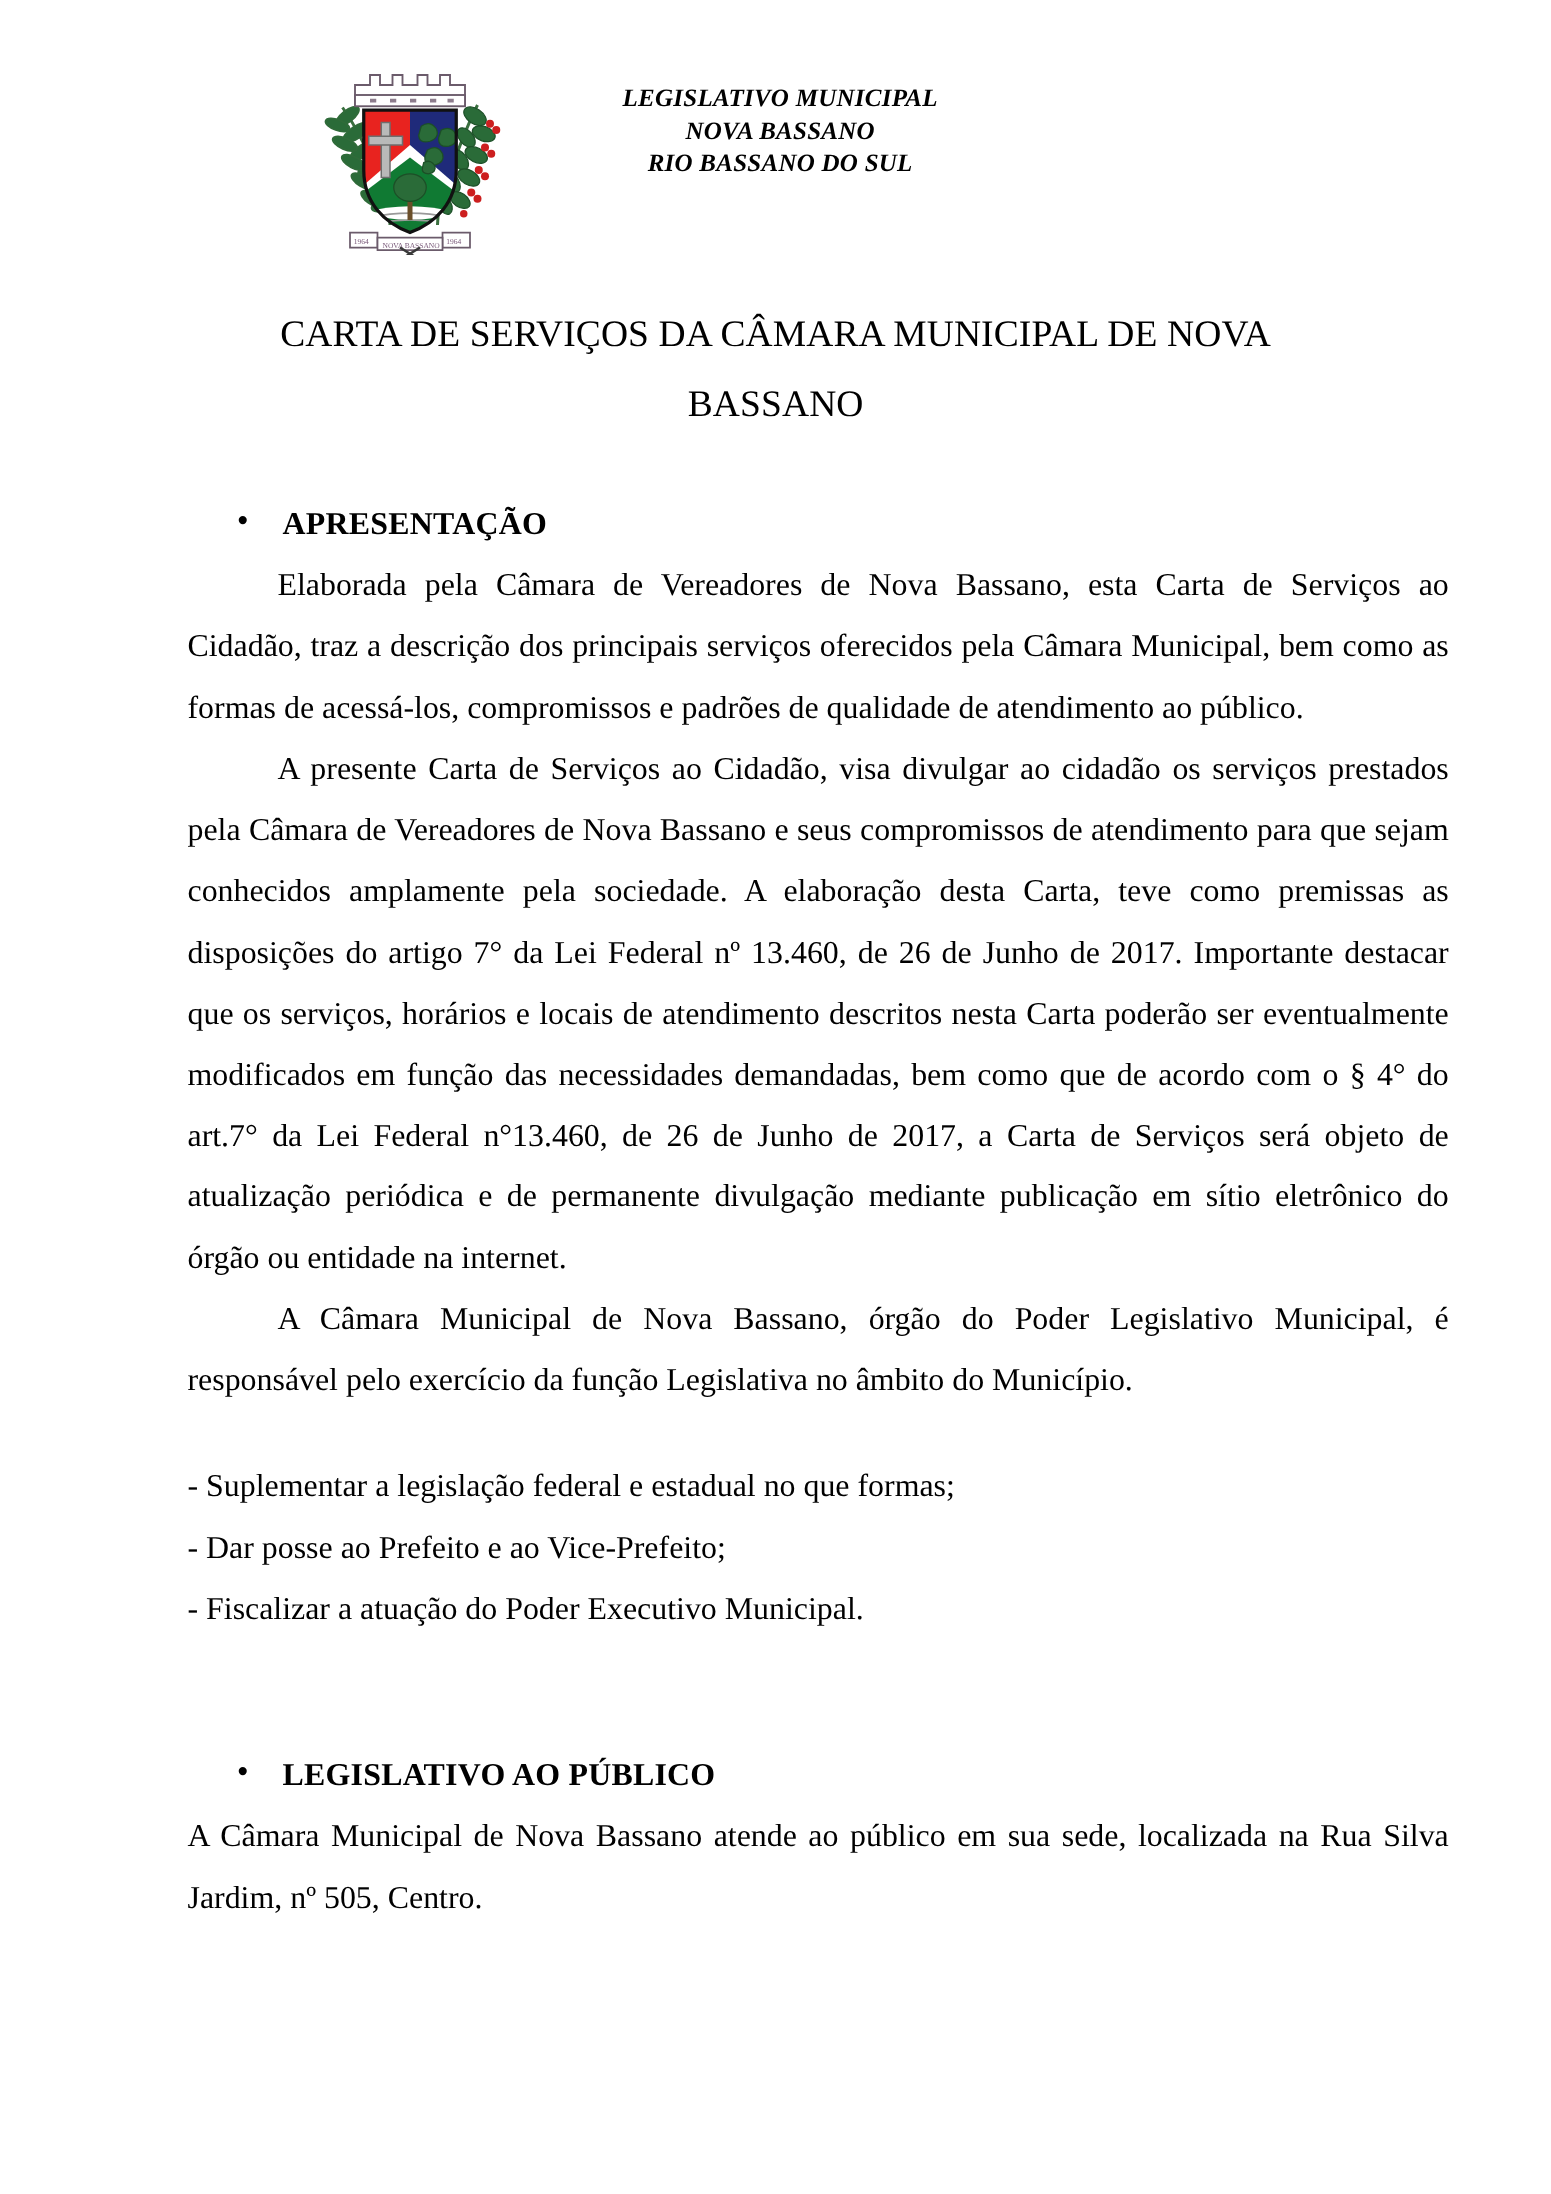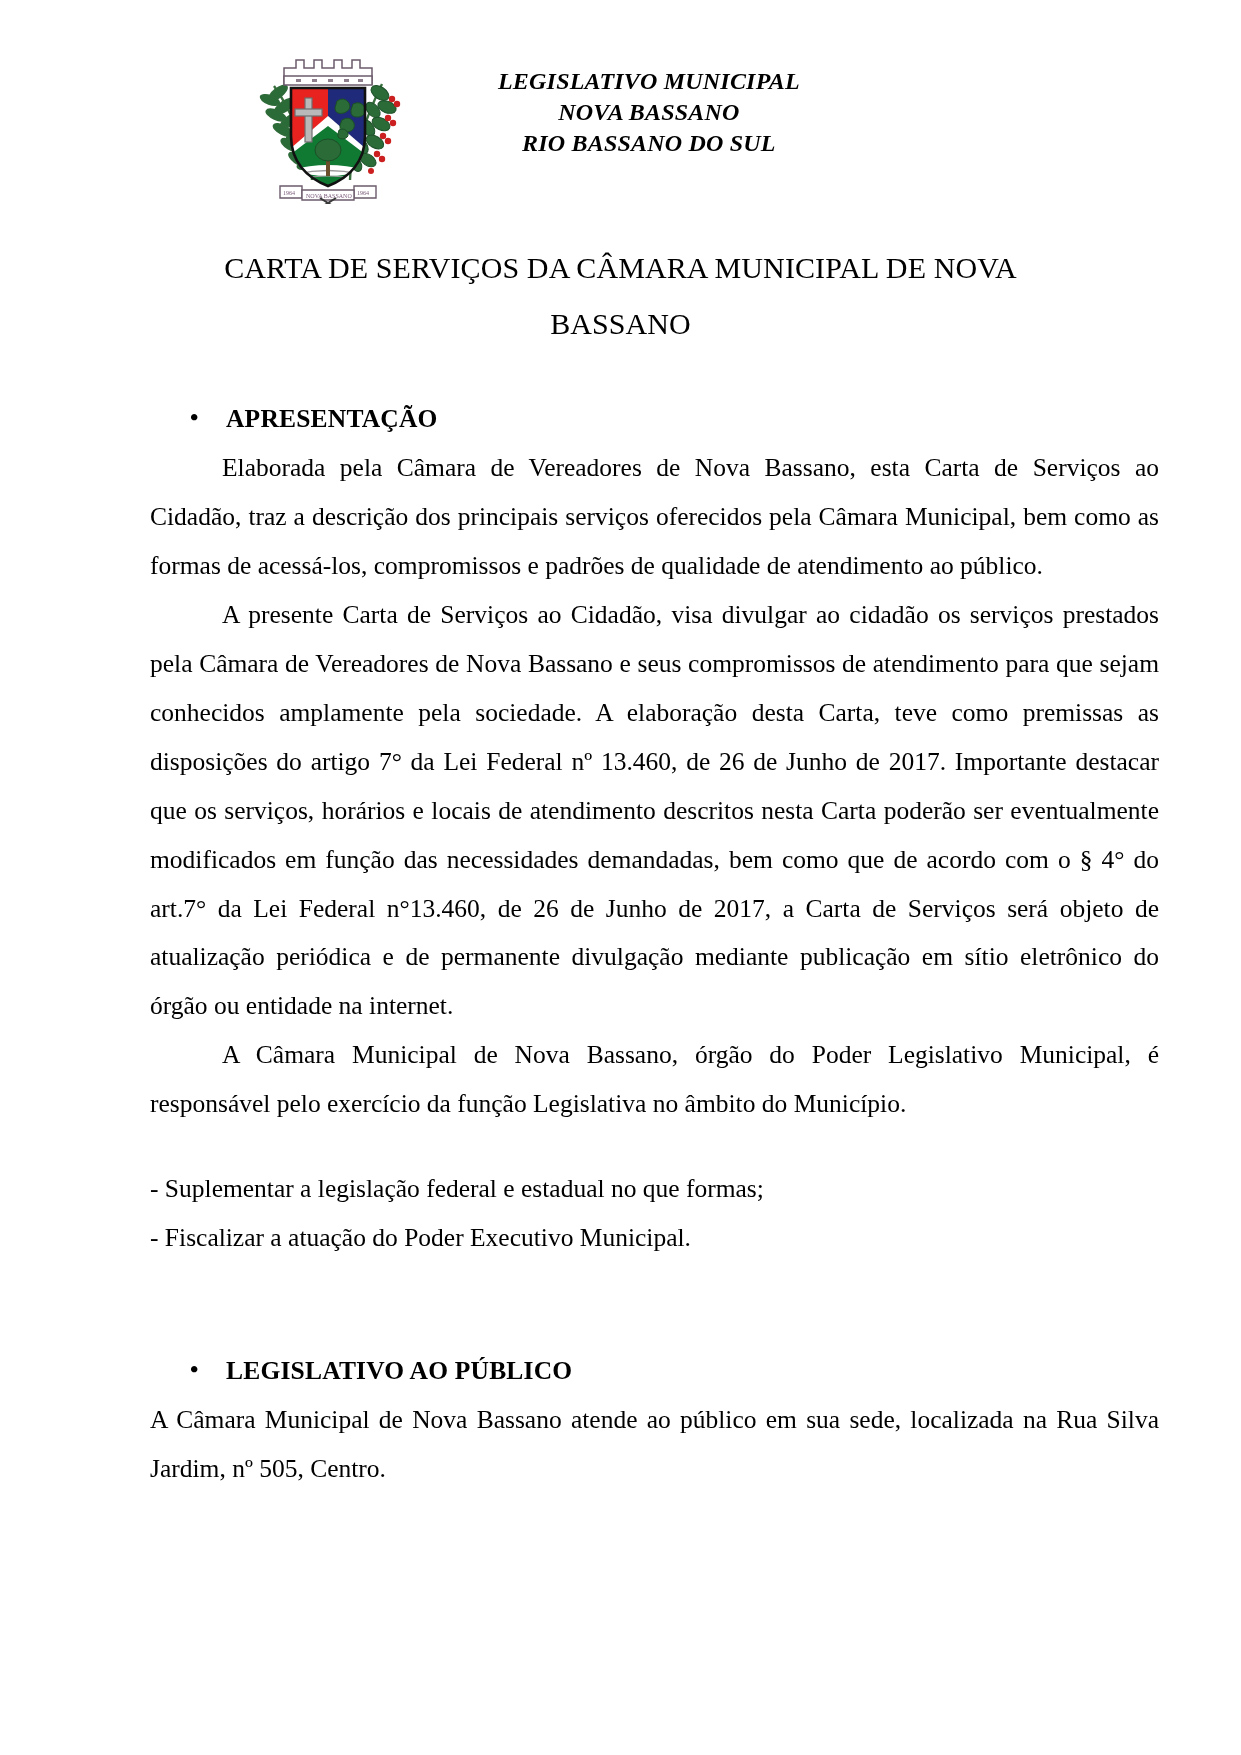--- a/index.html
+++ b/index.html
@@ -41,21 +41,21 @@
     height: 166px;
     position: relative;
   }
   .header-text {
     flex: 0 0 auto;
     margin-left: 70px;
     padding-top: 28px;
     text-align: center;
     font-weight: bold;
     font-style: italic;
-    font-size: 24px;
+    font-size: 20px;
     line-height: 1.30;
     letter-spacing: 0.2px;
     white-space: nowrap;
   }
 
   
   .doc-title {
     margin: 36px 150px 0 150px;
     text-align: center;
     font-weight: normal;
@@ -248,20 +248,21 @@
 
     <p class="body">Elaborada pela Câmara de Vereadores de Nova Bassano, esta Carta de Serviços ao Cidadão, traz a descrição dos principais serviços oferecidos pela Câmara Municipal, bem como as formas de acessá-los, compromissos e padrões de qualidade de atendimento ao público.</p>
     <p class="body">A presente Carta de Serviços ao Cidadão, visa divulgar ao cidadão os serviços prestados pela Câmara de Vereadores de Nova Bassano e seus compromissos de atendimento para que sejam conhecidos amplamente pela sociedade. A elaboração desta Carta, teve como premissas as disposições do artigo 7° da Lei Federal nº 13.460, de 26 de Junho de 2017. Importante destacar que os serviços, horários e locais de atendimento descritos nesta Carta poderão ser eventualmente modificados em função das necessidades demandadas, bem como que de acordo com o § 4° do art.7° da Lei Federal n°13.460, de 26 de Junho de 2017, a Carta de Serviços será objeto de atualização periódica e de permanente divulgação mediante publicação em sítio eletrônico do órgão ou entidade na internet.</p>
     <p class="body">A Câmara Municipal de Nova Bassano, órgão do Poder Legislativo Municipal, é responsável pelo exercício da função Legislativa no âmbito do Município.</p>
 
     <div class="spacer-sm"></div>
 
 
     <ul class="dash-list">
       <li>- Suplementar a legislação federal e estadual no que formas;</li>
+      <li>- Dar posse ao Prefeito e ao Vice-Prefeito;</li>
       <li>- Fiscalizar a atuação do Poder Executivo Municipal.</li>
     </ul>
 
     <div class="spacer-md"></div>
 
     <ul class="section-head">
       <li>LEGISLATIVO AO PÚBLICO</li>
     </ul>
 
     <p class="body no-indent">A Câmara Municipal de Nova Bassano atende ao público em sua sede, localizada na Rua Silva Jardim, nº 505, Centro.</p>

